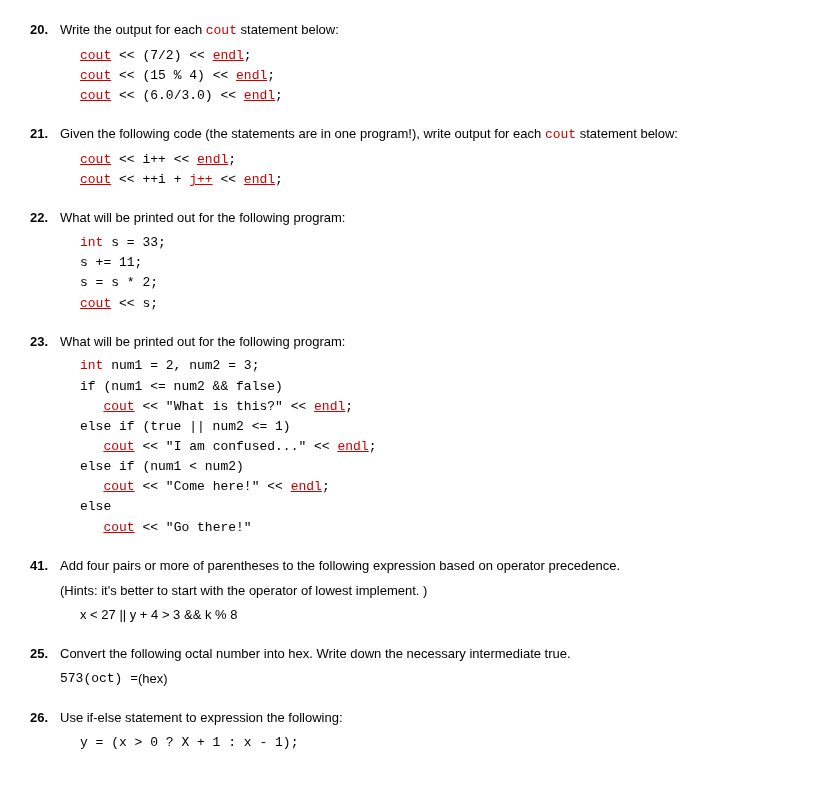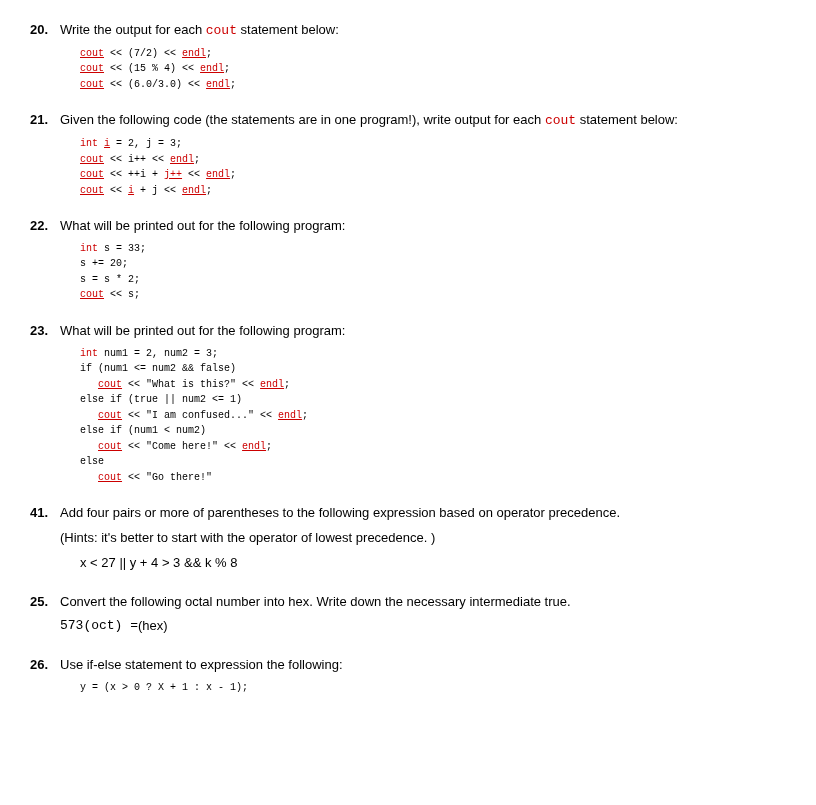--- a/index.html
+++ b/index.html
@@ -28,21 +28,21 @@
       font-weight: bold;
       min-width: 30px;
       flex-shrink: 0;
     }
     .q-text {
       flex: 1;
     }
     .code-block {
       margin-left: 50px;
       font-family: 'Courier New', Courier, monospace;
-      font-size: 10px;
+      font-size: 13px;
       line-height: 1.55;
     }
     .code-line {
       display: block;
       white-space: pre;
     }
     .code-red {
       color: #cc0000;
       font-family: 'Courier New', Courier, monospace;
     }
@@ -79,35 +79,33 @@
 </div>
 
 <div class="question-block">
   <div class="question-line">
     <span class="q-number normal-text">21.</span>
     <span class="q-text normal-text">
       Given the following code (the statements are in one program!), write output for each <span class="inline-code">cout</span> statement below:
     </span>
   </div>
   <div class="code-block">
-    <span class="code-line"><span class="code-red">int</span> <span class="code-red underline">i</span> = 2, j = 3;</span>
     <span class="code-line"><span class="code-red underline">cout</span> &lt;&lt; i++ &lt;&lt; <span class="code-red underline">endl</span>;</span>
     <span class="code-line"><span class="code-red underline">cout</span> &lt;&lt; ++i + <span class="code-red underline">j++</span> &lt;&lt; <span class="code-red underline">endl</span>;</span>
-    <span class="code-line"><span class="code-red underline">cout</span> &lt;&lt; <span class="code-red underline">i</span> + j &lt;&lt; <span class="code-red underline">endl</span>;</span>
   </div>
 </div>
 
 <div class="question-block">
   <div class="question-line">
     <span class="q-number normal-text">22.</span>
     <span class="q-text normal-text">What will be printed out for the following program:</span>
   </div>
   <div class="code-block">
     <span class="code-line"><span class="code-red">int</span> s = 33;</span>
-    <span class="code-line">s += 20;</span>
+    <span class="code-line">s += 11;</span>
     <span class="code-line">s = s * 2;</span>
     <span class="code-line"><span class="code-red underline">cout</span> &lt;&lt; s;</span>
   </div>
 </div>
 
 <div class="question-block">
   <div class="question-line">
     <span class="q-number normal-text">23.</span>
     <span class="q-text normal-text">What will be printed out for the following program:</span>
   </div>
@@ -123,21 +121,21 @@
     <span class="code-line">   <span class="code-red underline">cout</span> &lt;&lt; "Go there!"</span>
   </div>
 </div>
 
 <div class="question-block">
   <div class="question-line">
     <span class="q-number normal-text">41.</span>
     <span class="q-text normal-text">Add four pairs or more of  parentheses to the following expression based on operator precedence.</span>
   </div>
   <div style="margin-left:30px;">
-    <span class="normal-text">(Hints: it's better to start with the operator of lowest precedence. )</span>
+    <span class="normal-text">(Hints: it's better to start with the operator of lowest implement. )</span>
   </div>
   <div style="margin-left:50px; margin-top:4px;">
     <span class="normal-text">x  &lt;  27  ||  y  +  4  &gt;  3  &amp;&amp;  k % 8</span>
   </div>
 </div>
 
 <div class="question-block">
   <div class="question-line">
     <span class="q-number normal-text">25.</span>
     <span class="q-text normal-text">Convert the following octal number into hex. Write down the necessary intermediate true.</span>

